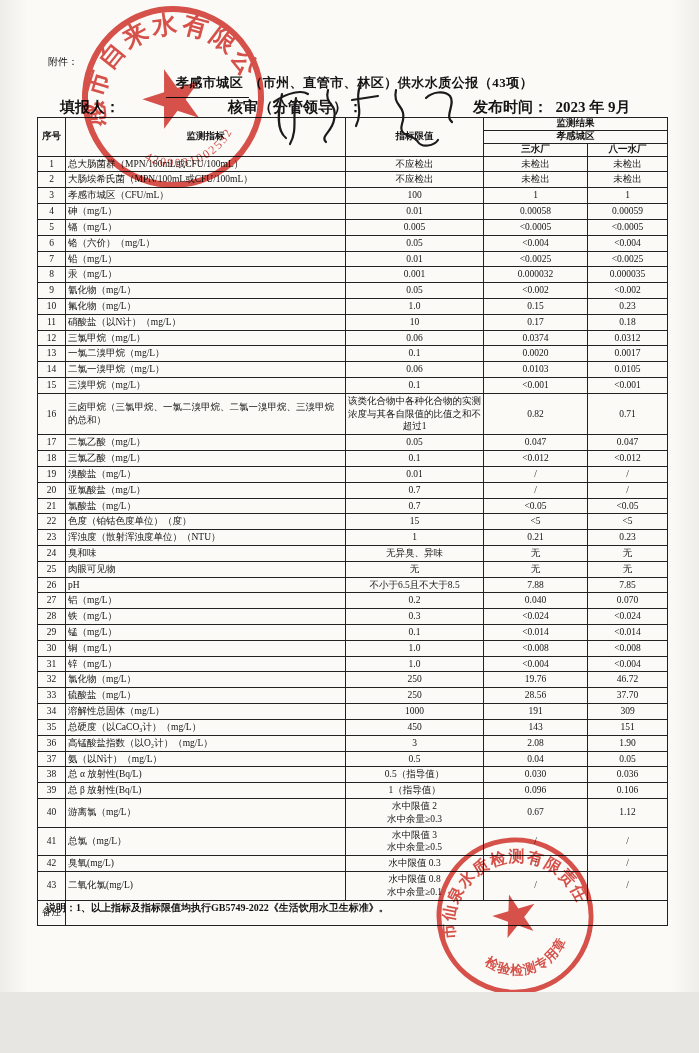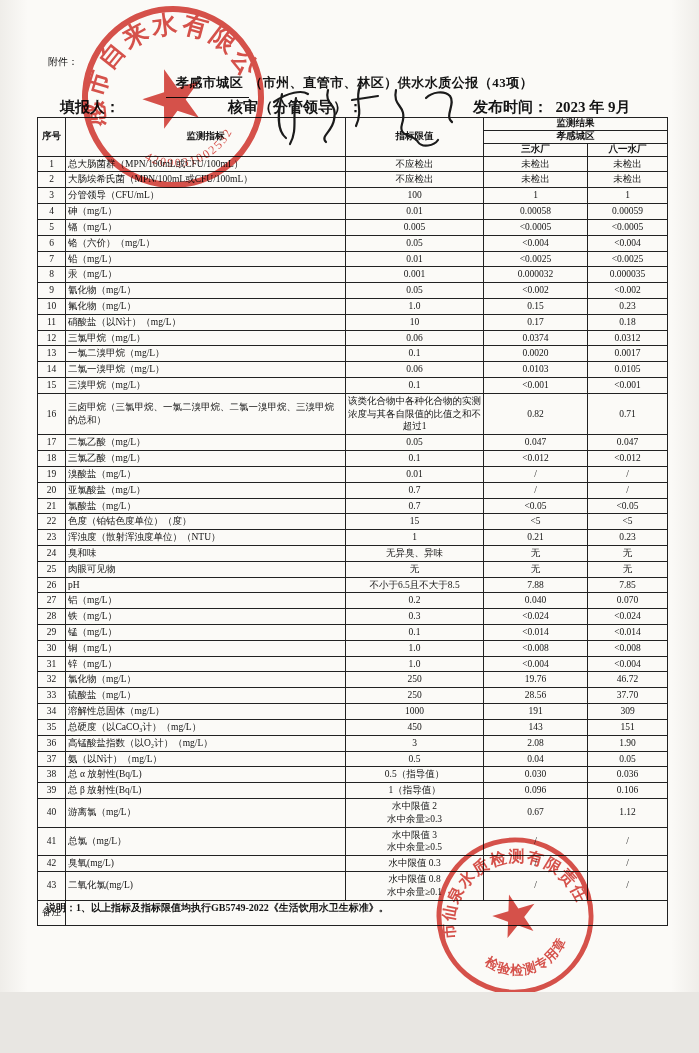--- a/index.html
+++ b/index.html
@@ -84,21 +84,21 @@
     </tr>
         <tr>
       <td class="c-no">2</td>
       <td class="c-ind">大肠埃希氏菌（MPN/100mL或CFU/100mL）</td>
       <td class="c-lim">不应检出</td>
       <td class="c-p1">未检出</td>
       <td class="c-p2">未检出</td>
     </tr>
         <tr>
       <td class="c-no">3</td>
-      <td class="c-ind">分管领导（CFU/mL）</td>
+      <td class="c-ind">孝感市城区（CFU/mL）</td>
       <td class="c-lim">100</td>
       <td class="c-p1">1</td>
       <td class="c-p2">1</td>
     </tr>
         <tr>
       <td class="c-no">4</td>
       <td class="c-ind">砷（mg/L）</td>
       <td class="c-lim">0.01</td>
       <td class="c-p1">0.00058</td>
       <td class="c-p2">0.00059</td>

